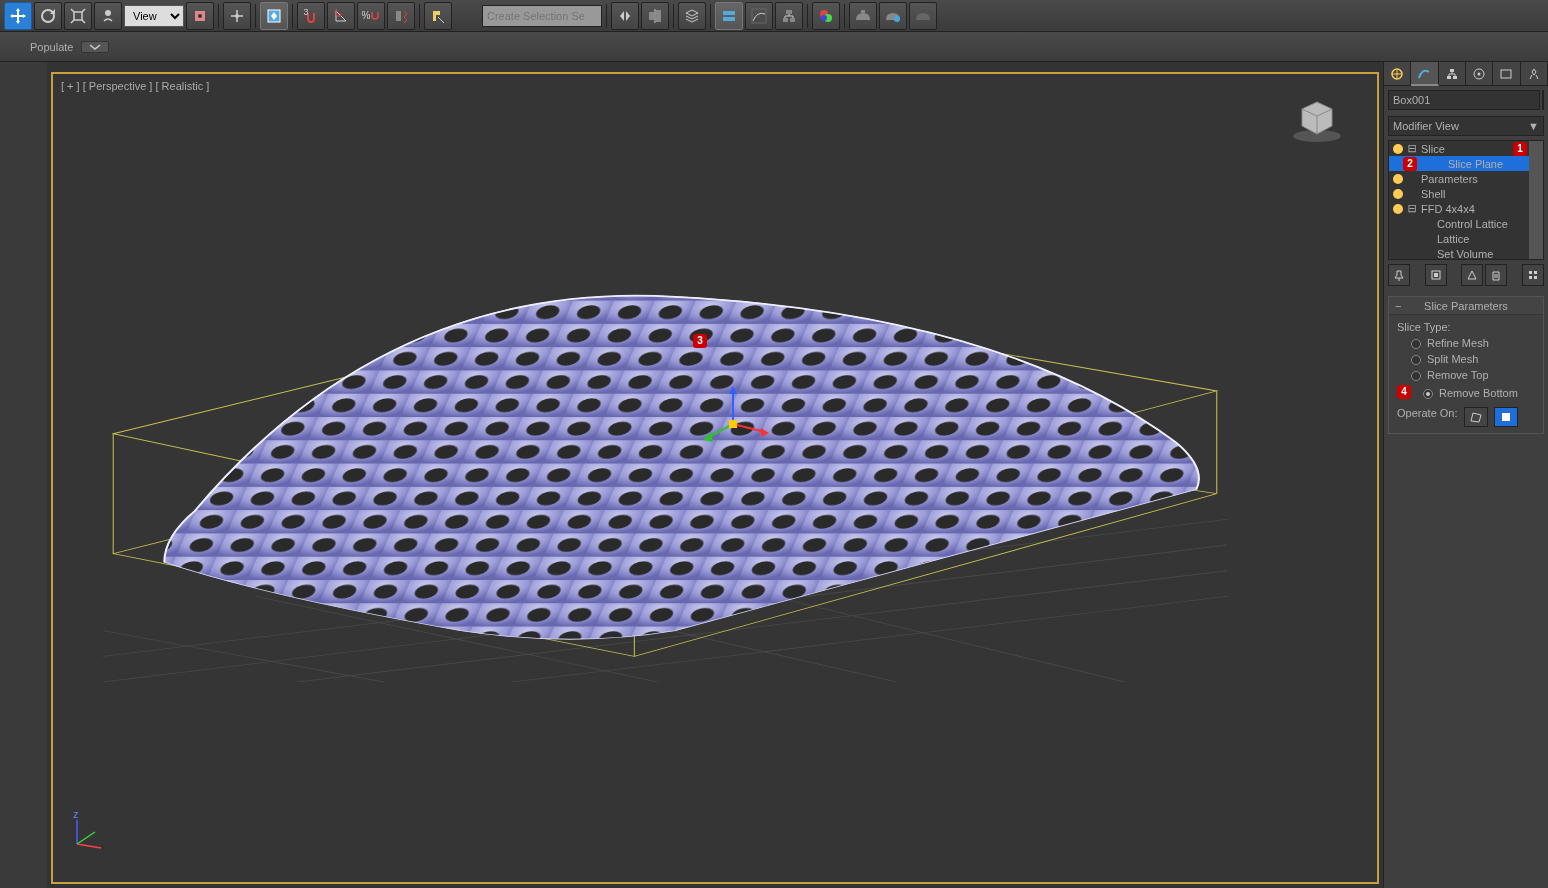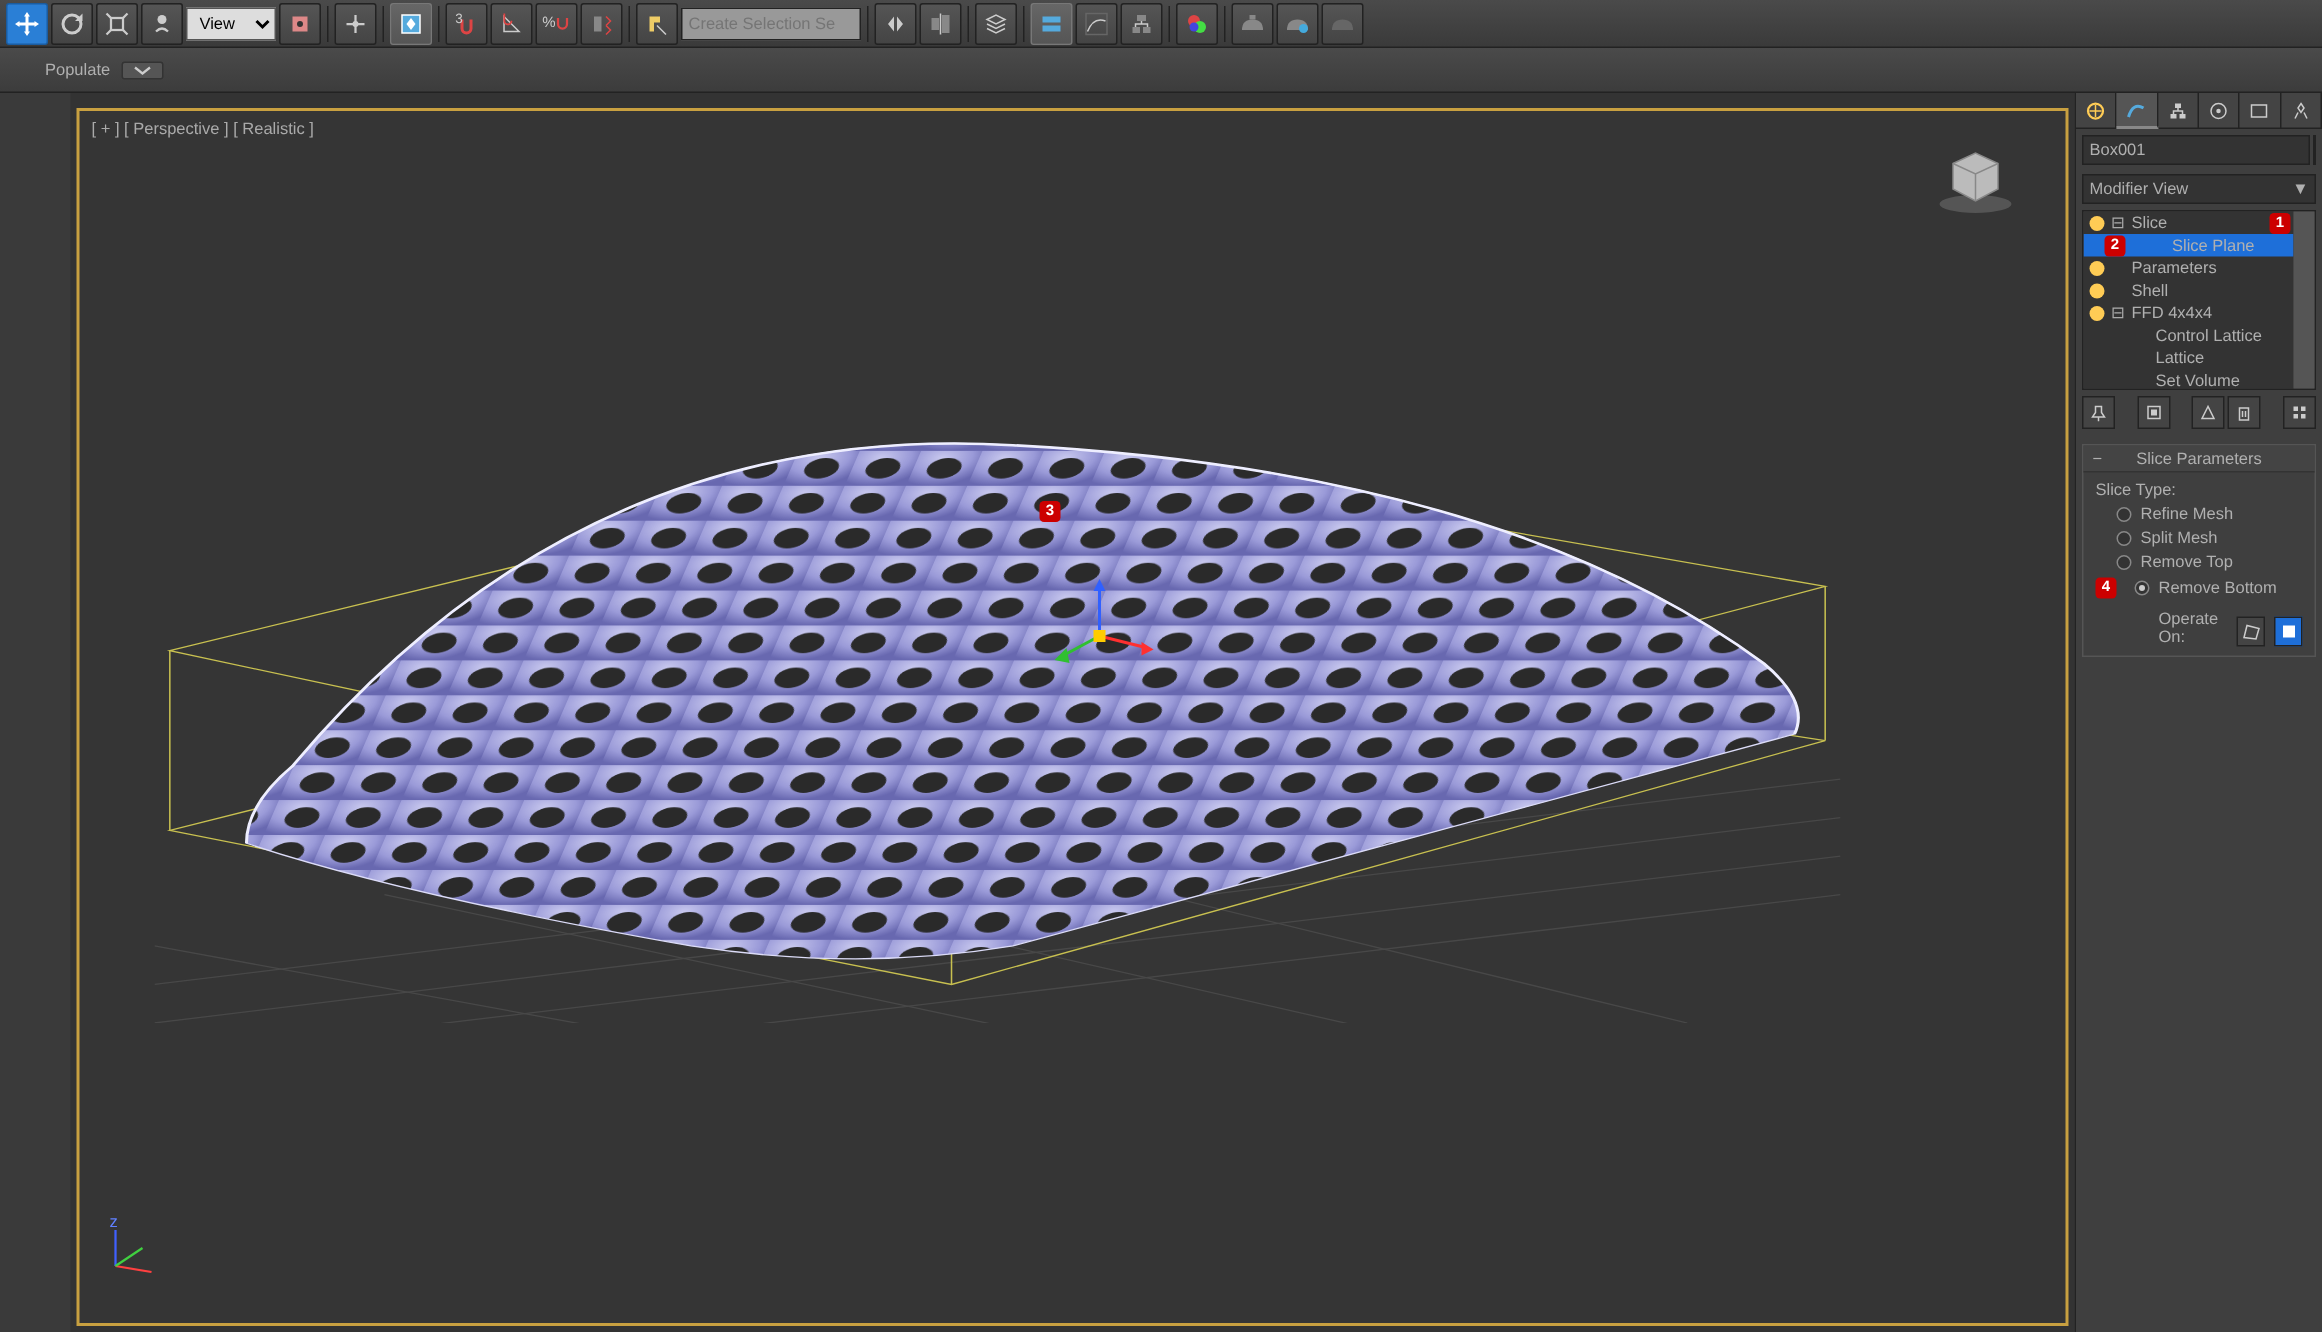--- a/index.html
+++ b/index.html
@@ -5,21 +5,21 @@
 * { margin:0; padding:0; box-sizing:border-box; font-family:Arial, sans-serif; font-size:11px; color:#b0b0b0; user-select:none; }
 body { background:#3a3a3a; width:1548px; height:888px; overflow:hidden; position:relative; }
 
 
 .toolbar1 { height:32px; background:linear-gradient(#4a4a4a,#3a3a3a); border-bottom:1px solid #222; display:flex; align-items:center; padding:0 4px; gap:2px; }
 .tb-btn { width:28px; height:28px; background:linear-gradient(#555,#444); border:1px solid #222; border-radius:2px; display:flex; align-items:center; justify-content:center; cursor:pointer; }
 .tb-btn.active-move{ background:#2a7fd6; border-color:#1a5ca0; }
 .tb-btn.active{ background:linear-gradient(#666,#555); border-color:#777; }
 .tb-sep { width:1px; height:24px; background:#222; margin:0 2px; }
 .tb-select { background:#ddd; color:#000; border:1px solid #555; height:22px; padding:0 4px; }
-.tb-input { background:#999; color:#000; border:1px solid #222; height:22px; padding:0 4px; width:120px; }
+.tb-input { background:#999; color:#000; border:1px solid #222; height:22px; padding:0 4px; width:120px;margin-left:28px; }
 
 .toolbar2 { height:30px; background:linear-gradient(#4a4a4a,#3c3c3c); border-bottom:1px solid #222; display:flex; align-items:center; padding:0 30px; gap:8px; }
 
 
 .main { display:flex; height:calc(888px - 62px); }
 
 
 .viewport-wrap { flex:1; position:relative; background:#333;margin-left:47px; }
 .viewport { position:absolute; top:10px; left:4px; right:4px; bottom:4px; background:#353535; border:2px solid #c8a040; }
 .vp-label { position:absolute; top:6px; left:8px; color:#aaa; font-size:11px; }
@@ -55,24 +55,24 @@
 
 .mod-toolbar { margin:2px 4px; height:24px; display:flex; gap:2px; }
 .mod-tb-btn { width:22px; height:22px; background:#444; border:1px solid #222; cursor:pointer; display:flex;align-items:center;justify-content:center;}
 .mod-tb-spacer{flex:1;}
 
 .rollout { margin:6px 4px 0 4px; border:1px solid #555; }
 .rollout-head { height:18px; background:#444; display:flex; align-items:center; justify-content:center; position:relative; cursor:pointer; border-bottom:1px solid #333;}
 .rollout-head .minus{ position:absolute; left:6px; }
 .rollout-body { padding:6px 8px; font-size:10px; }
 .rollout-body .group-label{ margin-bottom:4px; }
-.radio-row { display:flex; align-items:center; gap:6px; margin:4px 0 4px 14px; cursor:pointer; position:relative;}
+.radio-row { display:flex; align-items:flex-end; gap:6px; margin:4px 0 4px 14px; cursor:pointer; position:relative;}
 .radio-dot { width:10px; height:10px; border:1px solid #888; border-radius:50%; background:#333; display:flex;align-items:center;justify-content:center;}
 .radio-dot.checked::after{content:"";width:4px;height:4px;background:#ccc;border-radius:50%;}
-.operate-row{ display:flex; align-items:flex-end; gap:6px; margin-top:8px;margin-left:42px;}
+.operate-row{ display:flex; align-items:flex-start; gap:6px; margin-top:8px;}
 .op-btn{ width:24px;height:20px;border:1px solid #222;display:flex;align-items:center;justify-content:center;}
 .op-btn.poly{background:#444;}
 .op-btn.mesh{background:#1e6fd9;}
 
 svg{display:block;}
 </style>
 </head>
 <body>
 
 <div class="toolbar1">

